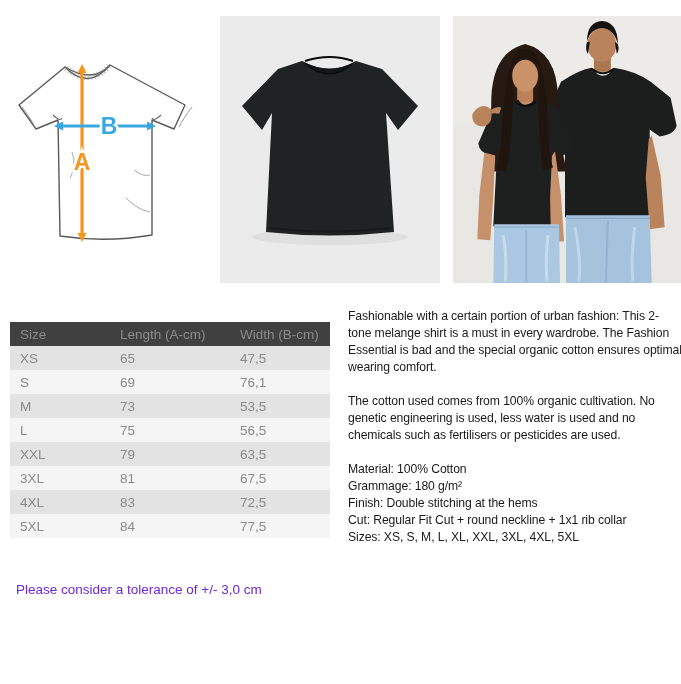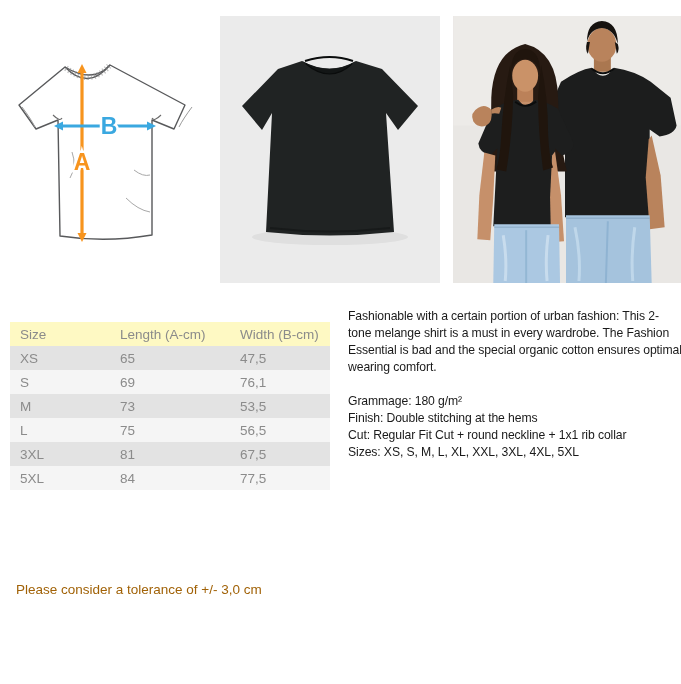--- a/index.html
+++ b/index.html
@@ -19,27 +19,27 @@
     position:absolute; left:10px; top:322px; width:320px;
     border-collapse:collapse; table-layout:fixed;
   }
   .size-table col.c1 { width:100px; }
   .size-table col.c2 { width:120px; }
   .size-table col.c3 { width:100px; }
   .size-table th, .size-table td {
     height:24px; padding:0 0 0 10px; text-align:left; vertical-align:middle;
     font-size:13.5px; font-weight:normal; color:#8b8b8b; letter-spacing:0;
   }
-  .size-table thead tr { background:#fef9c3; }
+  .size-table thead tr { background:#404040; }
   .size-table tbody tr:nth-child(odd)  { background:#e3e3e3; }
   .size-table tbody tr:nth-child(even) { background:#f5f5f5; }
 
   .tolerance-note {
     position:absolute; left:16px; top:582px;
-    font-size:13.5px; color:#a16207;
+    font-size:13.5px; color:#6d28d9;
   }
 
   
   .description {
     position:absolute; left:348px; top:308px; width:334px;
     font-size:12.2px; line-height:17px; color:#1a1a1a; letter-spacing:-0.1px;
   }
   .description p { margin:0 0 17px 0; }
   .spec-block div { line-height:17px; }
 </style>
@@ -178,37 +178,49 @@
         <td>M</td>
         <td>73</td>
         <td>53,5</td>
       </tr>
       <tr>
         <td>L</td>
         <td>75</td>
         <td>56,5</td>
       </tr>
       <tr>
+        <td>XXL</td>
+        <td>79</td>
+        <td>63,5</td>
+      </tr>
+      <tr>
         <td>3XL</td>
         <td>81</td>
         <td>67,5</td>
       </tr>
       <tr>
+        <td>4XL</td>
+        <td>83</td>
+        <td>72,5</td>
+      </tr>
+      <tr>
         <td>5XL</td>
         <td>84</td>
         <td>77,5</td>
       </tr>
     </tbody>
 </table>
 
 <div class="tolerance-note">Please consider a tolerance of +/- 3,0 cm</div>
 
 <div class="description">
   <div>
       <p>Fashionable with a certain portion of urban fashion: This 2-tone melange shirt is a must in every wardrobe. The Fashion Essential is bad and the special organic cotton ensures optimal wearing comfort.</p>
+      <p>The cotton used comes from 100% organic cultivation. No genetic engineering is used, less water is used and no chemicals such as fertilisers or pesticides are used.</p>
     </div>
   <div class="spec-block">
+      <div>Material: 100% Cotton</div>
       <div>Grammage: 180 g/m²</div>
       <div>Finish: Double stitching at the hems</div>
       <div>Cut: Regular Fit Cut + round neckline + 1x1 rib collar</div>
       <div>Sizes: XS, S, M, L, XL, XXL, 3XL, 4XL, 5XL</div>
     </div>
 </div>
 
 </body></html>

